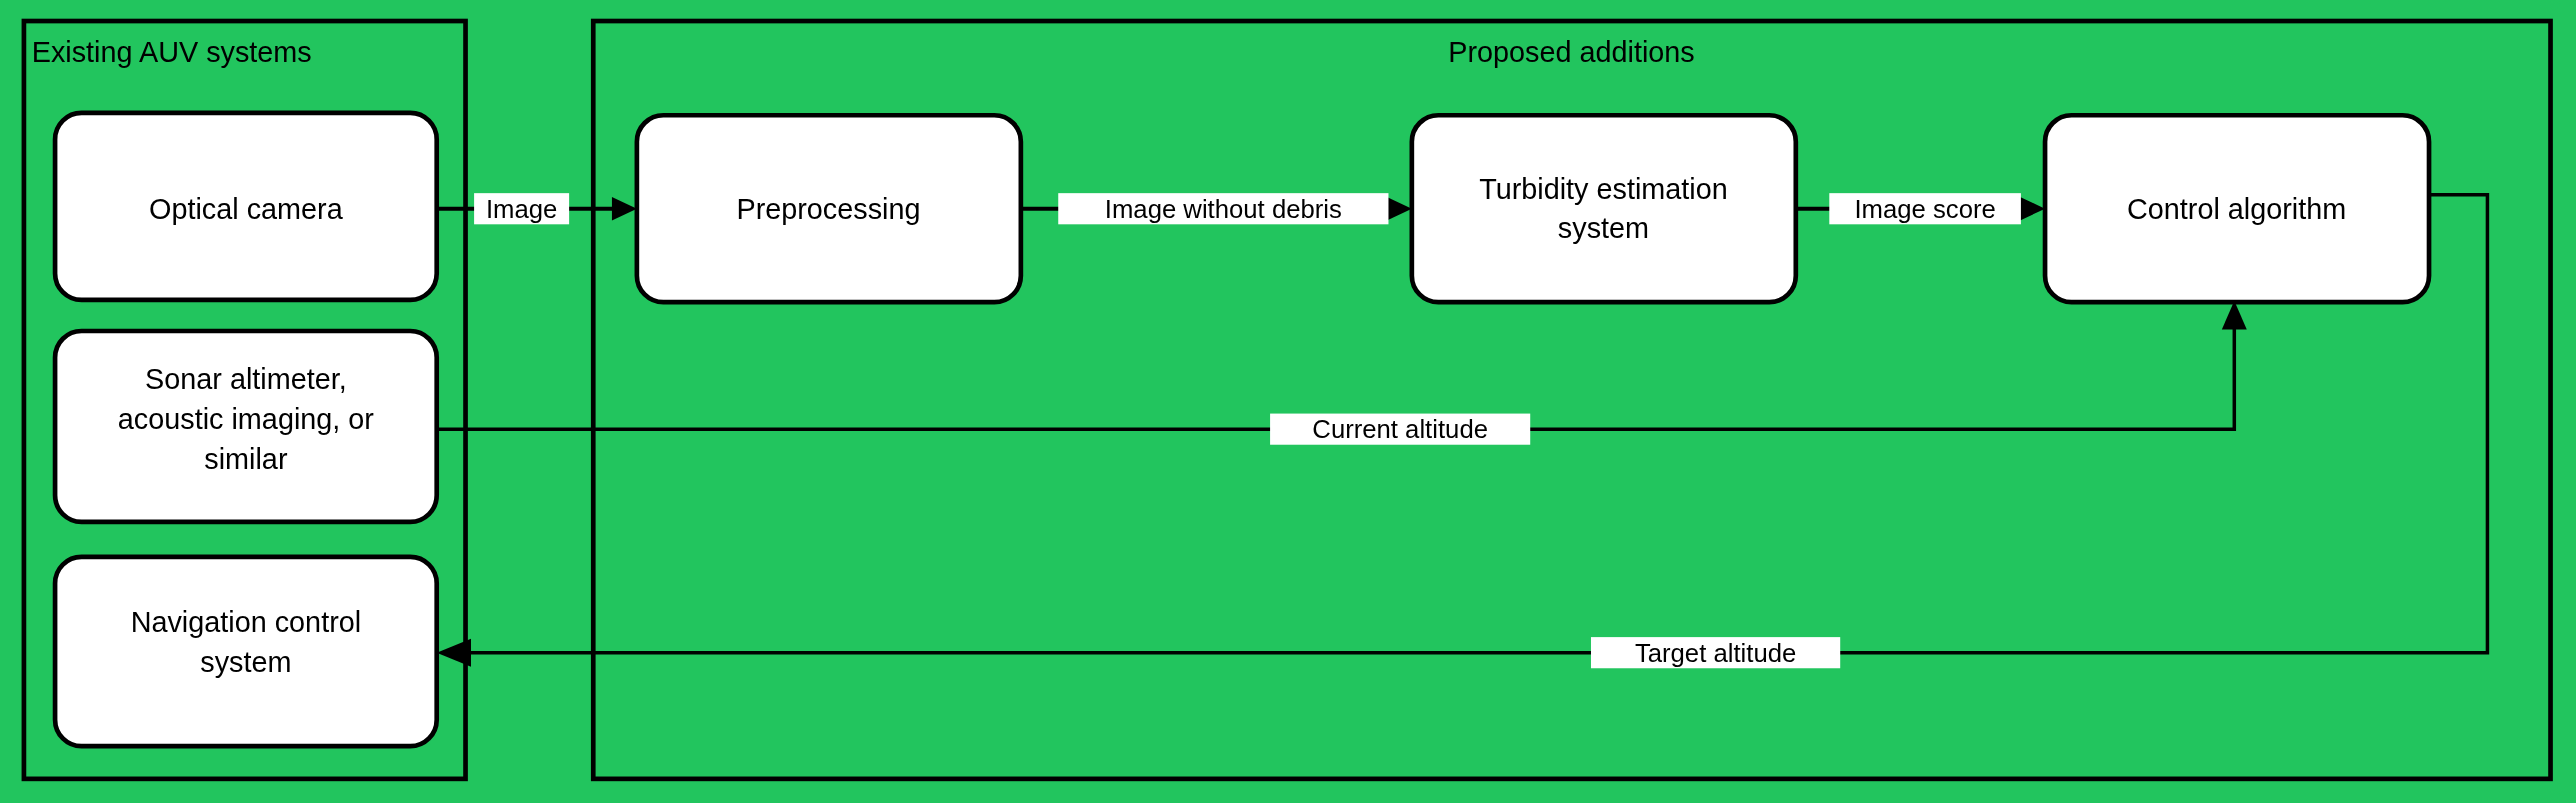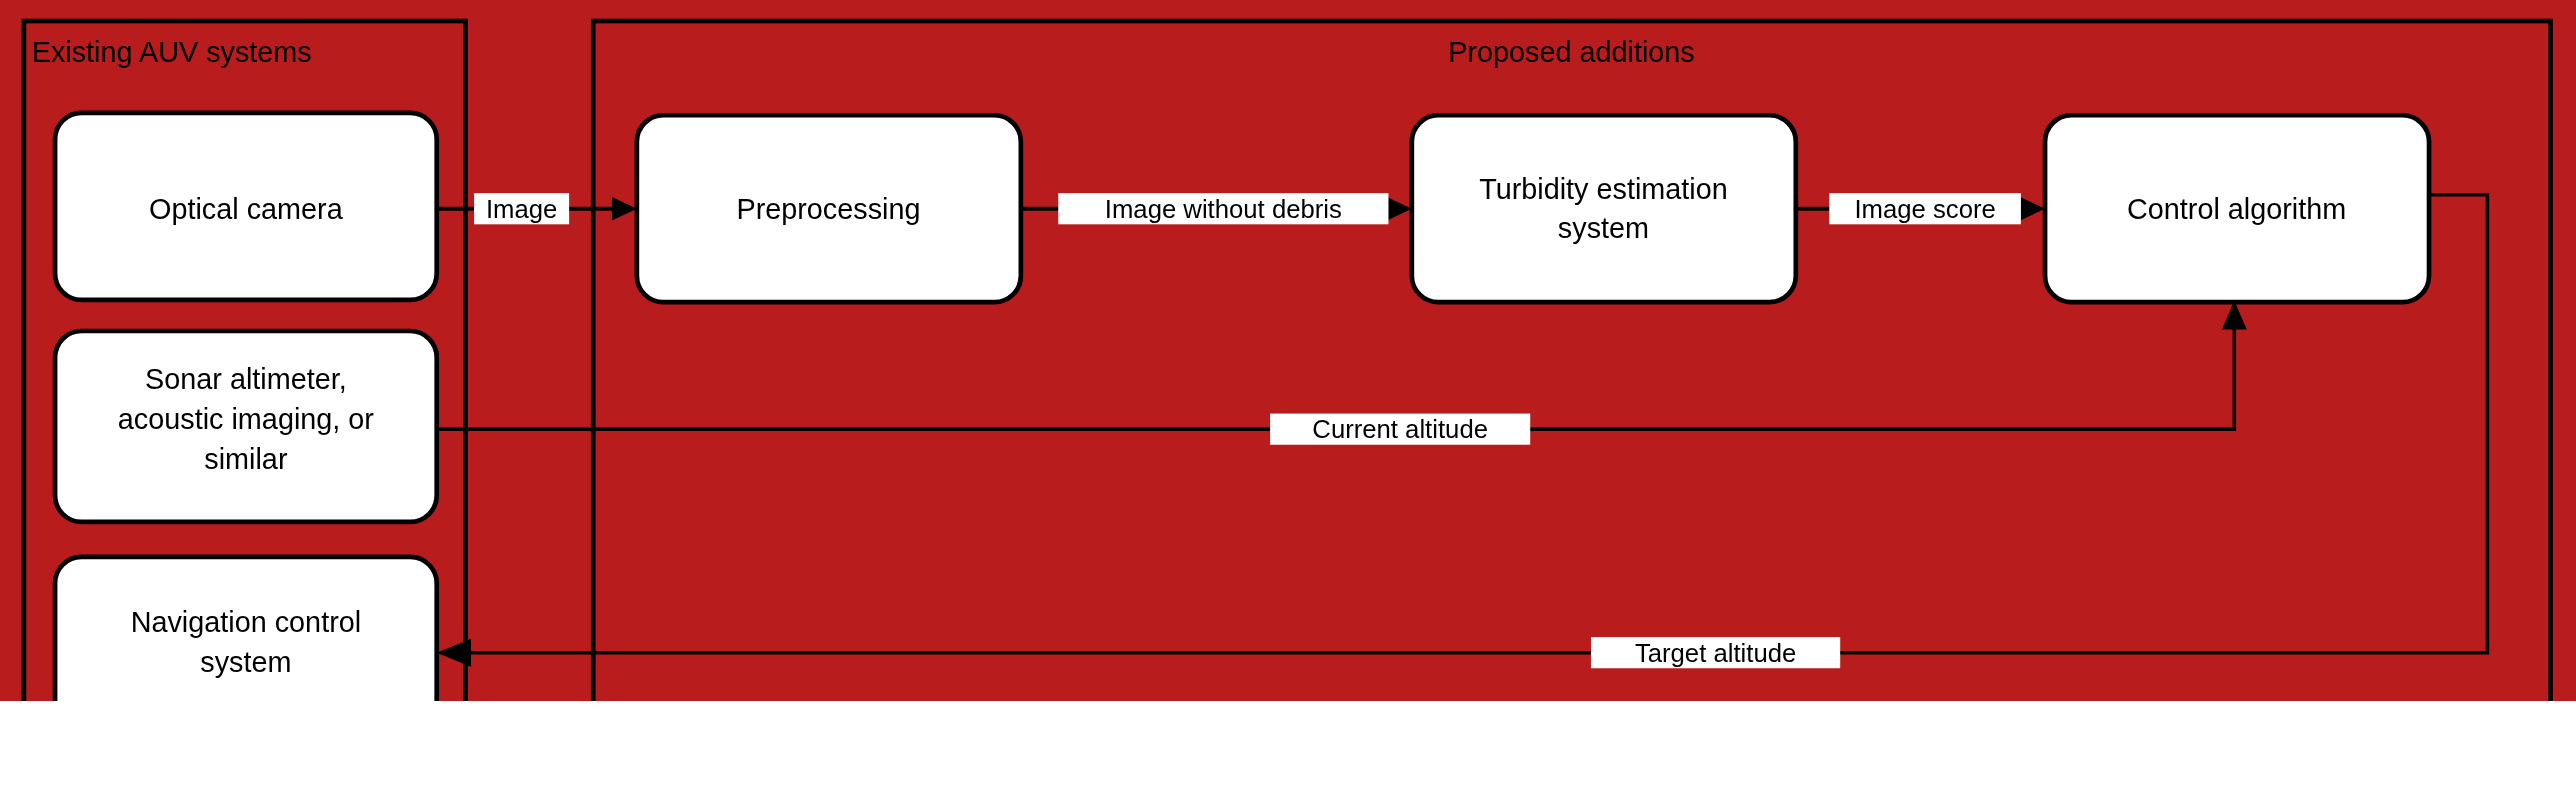--- a/index.html
+++ b/index.html
@@ -6,22 +6,22 @@
     margin: 0;
     padding: 0;
     background: #ffffff;
   }
   body {
     font-family: "Liberation Sans", sans-serif;
   }
   #diagram-root {
     position: relative;
     width: 2576px;
-    height: 701px;
-    background: #b91c1c;
+    height: 803px;
+    background: #22c55e;
     overflow: hidden;
     text-align: right;
   }
   svg.diagram-svg {
     position: absolute;
     top: 0;
     left: 0;
     width: 2576px;
     height: 803px;
     display: block;

